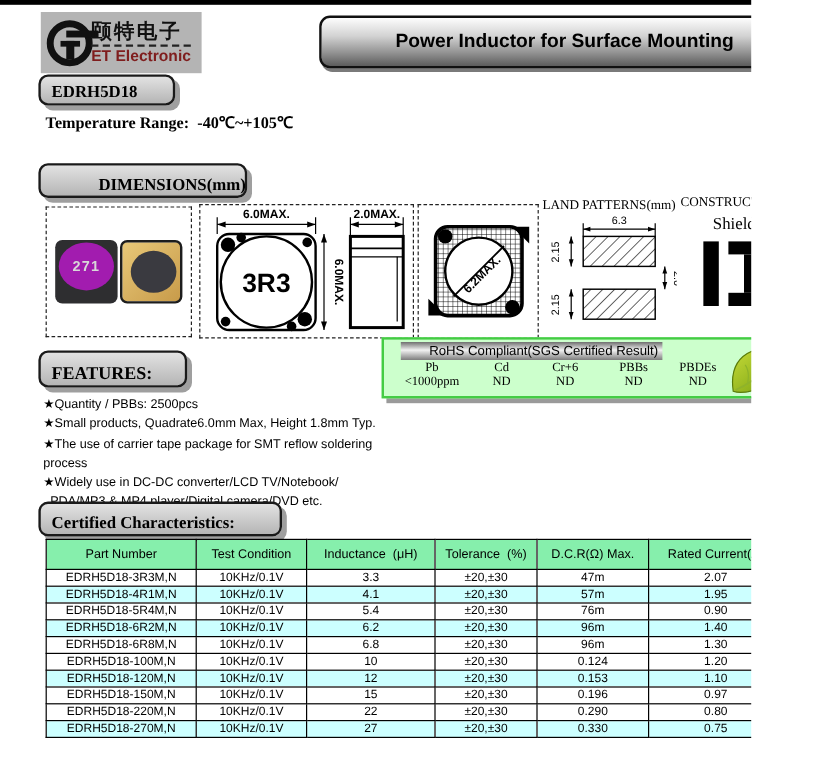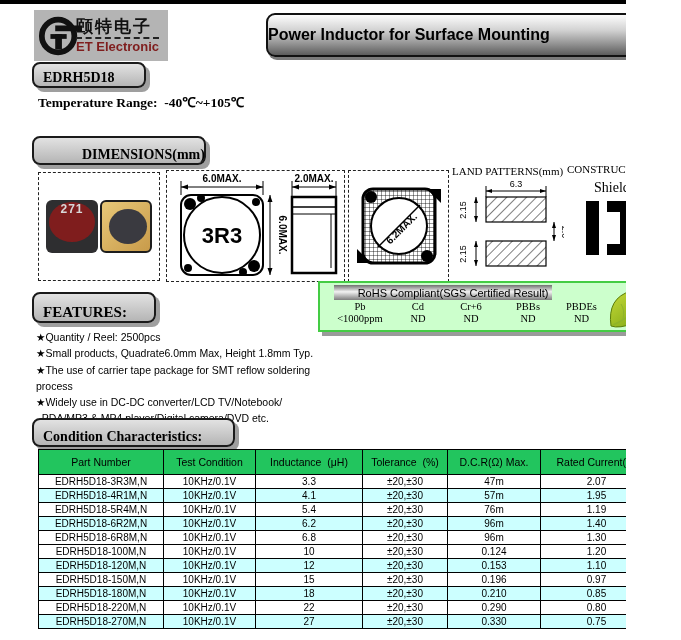--- a/index.html
+++ b/index.html
@@ -13,21 +13,21 @@
   .logo-mark { width:44px; height:44px; flex:0 0 44px; }
   .logo-text { display:flex; flex-direction:column; margin-left:-6px; }
   .logo-cn { font-family:"Liberation Serif", serif; font-weight:bold; font-size:17px; letter-spacing:2px; color:#111;
              border-bottom:2px dashed #222; line-height:20px; }
   .logo-en { font-size:13px; font-weight:bold; color:#7f1d1d; line-height:16px; }
 
   
   .title-bar { position:absolute; left:266px; top:13px; width:409px; height:44px;
                background:linear-gradient(180deg,#fdfdfd 0%,#d2d2d2 38%,#939393 72%,#5c5c5c 100%);
                border:2px solid #111; border-radius:9px; box-shadow:2px 3px 0 #7a7a7a;
-               display:flex; align-items:center; }
+               display:flex; align-items:center; justify-content:center; }
   .title-bar span { font-size:16px; font-weight:bold; color:#000; }
 
   
   .badge { position:absolute; background:linear-gradient(180deg,#e2e2e2,#b5b5b5);
            border:2px solid #1a1a1a; border-radius:8px; box-shadow:4px 4px 0 #9f9f9f;
            display:flex; align-items:flex-end; padding:0 9px;
            font-family:"Liberation Serif", serif; font-weight:bold; color:#000; }
   .badge-part { left:32px; top:62px; width:114px; height:26px; font-size:14px; }
   .badge-dims { left:32px; top:136px; width:174px; height:29px; font-size:14px;padding-left:48px; }
   .badge-feat { left:32px; top:292px; width:124px; height:31px; font-size:15px; }
@@ -40,21 +40,21 @@
   
   .dashbox { position:absolute; border:1.5px dashed #222; background:#fff; }
   .photo-box { left:38px; top:172px; width:122px; height:109px; }
   .draw-box  { left:166px; top:170px; width:179px; height:112px; }
   .bottom-box{ left:348px; top:170px; width:101px; height:112px; }
 
   .ind-photo { position:absolute; top:27px; width:52px; height:53px; border-radius:6px; }
   .ind-left  { left:7px;  background:#2e2e30; }
   .ind-right { left:61px; background:linear-gradient(135deg,#e8c878,#c89b4a); border:2px solid #1d1d1d; }
   .ind-left .coil { position:absolute; left:3px; top:2px; width:46px; height:40px; border-radius:50%;
-                    background:#7f1d1d; display:flex; align-items:flex-start; justify-content:center; }
+                    background:#a21caf; display:flex; align-items:center; justify-content:center; }
   .ind-left .coil span { color:#d8d8d8; font-size:12px; font-weight:bold; letter-spacing:1px; }
   .ind-right .core { position:absolute; left:7px; top:7px; width:38px; height:35px; border-radius:50%; background:#3a3a40; }
 
   .lp-title { position:absolute; left:452px; top:165px; font-family:"Liberation Serif", serif; font-size:11px; color:#000; }
   .con-title{ position:absolute; left:567px; top:163px; font-family:"Liberation Serif", serif; font-size:11px; color:#000; }
   .shield-lbl{ position:absolute; left:594px; top:180px; font-family:"Liberation Serif", serif; font-size:14px; color:#000; }
   .lp-svg { position:absolute; left:456px; top:178px; }
   .shield-svg { position:absolute; left:586px; top:201px; }
 
   
@@ -71,21 +71,21 @@
   .rohs-col { display:flex; flex-direction:column; text-align:center;
               font-family:"Liberation Serif", serif; font-size:10.5px; color:#000; }
   .rohs-col .v { margin-top:1px; }
   .rc0{width:72px}.rc1{width:44px}.rc2{width:62px}.rc3{width:52px}.rc4{width:55px}
   .leaf-svg { position:absolute; right:8px; top:3px; }
 
   
   table.elec { position:absolute; left:38px; top:449px; width:614px; border-collapse:collapse;
                table-layout:fixed; font-size:10px; color:#000; }
   table.elec th, table.elec td { border:1px solid #000; text-align:center; padding:0; overflow:hidden; }
-  table.elec th { height:25px; background:#22c55e; font-weight:normal; font-size:10.5px;margin-left:44px; }
+  table.elec th { height:25px; background:#86efac; font-weight:normal; font-size:10.5px;margin-left:44px; }
   table.elec td { height:13.8px; line-height:13px; background:#fff; }
   table.elec tr.cyan td { background:#ccffff; }
 
   svg text { font-family:"Liberation Sans", sans-serif; }
 </style>
 </head>
 <body>
 
 <div class="page">
   <div class="topbar"></div>
@@ -223,21 +223,21 @@
     <rect x="21" y="0" width="40" height="11" fill="#000"></rect>
     <rect x="34" y="11" width="14" height="32" fill="#000"></rect>
     <rect x="21" y="43" width="40" height="11" fill="#000"></rect>
     <rect x="69" y="0" width="13" height="54" fill="#000"></rect>
   </svg>
 
   <div class="badge badge-feat">
     <span>FEATURES:</span>
   </div>
   <div class="features">
-    <div>★Quantity / Reel: 2500pcs</div>
+    <div>★Quantity / PBBs: 2500pcs</div>
     <div>★Small products, Quadrate6.0mm Max, Height 1.8mm Typ.</div>
     <div>★The use of carrier tape package for SMT reflow soldering process</div>
     <div>★Widely use in DC-DC converter/LCD TV/Notebook/</div>
     <div>&nbsp;&nbsp;PDA/MP3 &amp; MP4 player/Digital camera/DVD etc.</div>
     <div>★Design to customer requirement</div>
   </div>
 
   <div class="rohs">
     <div class="rohs-bar">
       <span>RoHS Compliant(SGS Certified Result)</span>
@@ -271,21 +271,21 @@
             <stop offset="1" stop-color="#6f9a0d"></stop>
         </linearGradient>
       </defs>
       <path d="M6,40 Q2,12 26,5 Q52,-2 52,6 Q52,28 30,37 Q14,43 6,40 Z" fill="url(#leafg)" stroke="#5a7c0a" stroke-width="1"></path>
       <path d="M8,39 Q28,30 48,8" fill="none" stroke="#8fb32a" stroke-width="1.5"></path>
       <path d="M18,33 Q20,24 16,18 M30,27 Q32,18 29,11" fill="none" stroke="#8fb32a" stroke-width="1"></path>
     </svg>
   </div>
 
   <div class="badge badge-elec">
-    <span>Condition Characteristics:</span>
+    <span>Certified Characteristics:</span>
   </div>
 
   <table class="elec">
     <colgroup>
       <col style="width:125px">
         <col style="width:92px">
         <col style="width:107px">
       <col style="width:85px">
         <col style="width:93px">
         <col style="width:112px">
@@ -316,21 +316,21 @@
           <td>±20,±30</td>
           <td>57m</td>
           <td>1.95</td>
         </tr>
         <tr>
           <td>EDRH5D18-5R4M,N</td>
           <td>10KHz/0.1V</td>
           <td>5.4</td>
           <td>±20,±30</td>
           <td>76m</td>
-          <td>1.19</td>
+          <td>0.90</td>
         </tr>
         <tr class="cyan">
           <td>EDRH5D18-6R2M,N</td>
           <td>10KHz/0.1V</td>
           <td>6.2</td>
           <td>±20,±30</td>
           <td>96m</td>
           <td>1.40</td>
         </tr>
         <tr>
@@ -357,28 +357,20 @@
           <td>0.153</td>
           <td>1.10</td>
         </tr>
         <tr>
           <td>EDRH5D18-150M,N</td>
           <td>10KHz/0.1V</td>
           <td>15</td>
           <td>±20,±30</td>
           <td>0.196</td>
           <td>0.97</td>
-        </tr>
-        <tr class="cyan">
-          <td>EDRH5D18-180M,N</td>
-          <td>10KHz/0.1V</td>
-          <td>18</td>
-          <td>±20,±30</td>
-          <td>0.210</td>
-          <td>0.85</td>
         </tr>
         <tr>
           <td>EDRH5D18-220M,N</td>
           <td>10KHz/0.1V</td>
           <td>22</td>
           <td>±20,±30</td>
           <td>0.290</td>
           <td>0.80</td>
         </tr>
         <tr class="cyan">

